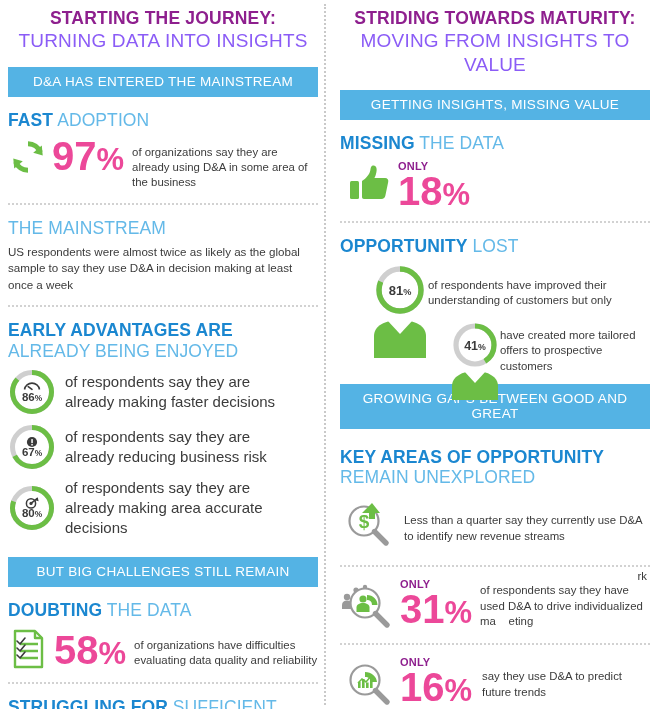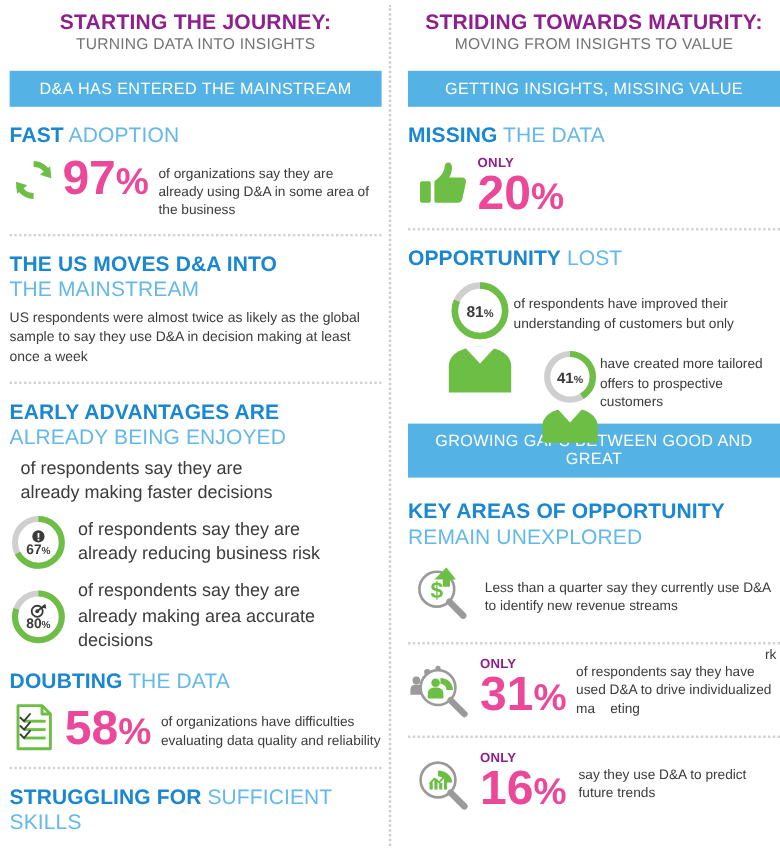--- a/index.html
+++ b/index.html
@@ -16,21 +16,21 @@
     position:absolute;left:324px;top:4px;bottom:4px;width:0;
     border-left:2px dotted #c9c9c9;
   }
 
   
   .colhead{text-align:center;margin:8px 0 0 0;line-height:1.22;}
   .colhead .l1{
     font-size:17.5px;font-weight:bold;color:#8e1f8e;letter-spacing:.2px;
   }
   .colhead .l2{
-    font-size:13px;font-weight:normal;color:#737373;letter-spacing:.2px;
+    font-size:19px;font-weight:normal;color:#8b5cf6;letter-spacing:.2px;
   }
 
   .banner{
     background:#54b3e4;color:#ffffff;text-align:center;
     font-size:13.5px;letter-spacing:.3px;
     padding:7px 6px 8px 6px;margin:14px 0 0 0;
   }
 
   .subhead{
     font-size:17.5px;line-height:1.16;margin:13px 0 6px 0;letter-spacing:.1px;
@@ -103,33 +103,43 @@
       </div>
       <div class="pct big" style="margin-right:8px;">
         <span>97</span><span class="sym">%</span>
       </div>
       <div class="txt" style="padding-top:7px;">of organizations say they are already using D&amp;A in some area of the business</div>
     </div>
 
     <hr class="divider">
 
     <div class="subhead">
-      <div class="b">THE US MOVES D&amp;A INTO</div>
       <div class="l">THE MAINSTREAM</div>
     </div>
     <div class="para" style="width:292px;">US respondents were almost twice as likely as the global sample to say they use D&amp;A in decision making at least once a week</div>
 
     <hr class="divider">
 
     <div class="subhead">
       <div class="b">EARLY ADVANTAGES ARE</div>
       <div class="l">ALREADY BEING ENJOYED</div>
     </div>
 
     <div class="donutrow">
+      <div class="icon">
+        <svg width="48" height="48" viewBox="0 0 48 48">
+          <circle cx="24" cy="24" r="19.5" fill="none" stroke="#CFCFCF" stroke-width="5"></circle>
+          <circle cx="24" cy="24" r="19.5" fill="none" stroke="#6CBE45" stroke-width="5" stroke-dasharray="105.3 17.2" transform="rotate(-90 24 24)"></circle>
+          <g>
+            <path d="M16.5 21.5 A7.6 7.6 0 0 1 31.5 21.5" fill="none" stroke="#3b3b3b" stroke-width="1.6"></path>
+            <line x1="24" y1="21.3" x2="20.2" y2="18.6" stroke="#3b3b3b" stroke-width="1.6" stroke-linecap="round"></line>
+          </g>
+          <text x="24" y="32.6" text-anchor="middle" font-family="Liberation Sans, sans-serif" font-size="11.5" font-weight="bold" fill="#3b3b3b"><tspan>86</tspan><tspan font-size="8.4">%</tspan></text>
+        </svg>
+      </div>
       <div class="txt" style="width:232px;">of respondents say they are already making faster decisions</div>
     </div>
 
     <div class="donutrow">
       <div class="icon">
         <svg width="48" height="48" viewBox="0 0 48 48">
           <circle cx="24" cy="24" r="19.5" fill="none" stroke="#CFCFCF" stroke-width="5"></circle>
           <circle cx="24" cy="24" r="19.5" fill="none" stroke="#6CBE45" stroke-width="5" stroke-dasharray="82.1 40.4" transform="rotate(-90 24 24)"></circle>
           <g>
             <circle cx="24" cy="19" r="5.1" fill="#3b3b3b"></circle>
@@ -152,20 +162,21 @@
             <circle cx="23" cy="19.4" r="1.6" fill="#3b3b3b"></circle>
             <line x1="23" y1="19.4" x2="29.3" y2="14.4" stroke="#3b3b3b" stroke-width="1.5" stroke-linecap="round"></line>
             <polygon points="29.8,13.6 30.6,17.2 27.3,16.2" fill="#3b3b3b"></polygon>
           </g>
           <text x="24" y="33.4" text-anchor="middle" font-family="Liberation Sans, sans-serif" font-size="11.5" font-weight="bold" fill="#3b3b3b"><tspan>80</tspan><tspan font-size="8.4">%</tspan></text>
         </svg>
       </div>
       <div class="txt" style="width:232px;">of respondents say they are already making area accurate decisions</div>
     </div>
 
+    <div class="banner" style="margin-top:18px;">BUT BIG CHALLENGES STILL REMAIN</div>
 
     <div class="subhead">
       <span class="b">DOUBTING</span>
       <span class="l">THE DATA</span>
     </div>
 
     <div class="row">
       <div class="icon" style="width:42px;margin-right:4px;">
         <svg width="36" height="42" viewBox="0 0 36 42">
           <path d="M4 3 H24 L31 10 V39 H4 Z" fill="#ffffff" stroke="#6CBE45" stroke-width="2.4" stroke-linejoin="round"></path>
@@ -212,21 +223,21 @@
         <svg width="46" height="42" viewBox="0 0 46 42">
           <rect x="3" y="20" width="9" height="18" rx="1.5" fill="#6CBE45"></rect>
           <path d="M15 20 C15 20 20 17 22.5 12 C24 9 23 5 26 4.5 C29.5 4 30.5 8 29 13
                    C28.3 15.4 27.4 17 27.4 17 H38 C40.5 17 41.8 19 41.2 21
                    L38.4 34.5 C38 36.8 36.6 38 34.4 38 H17 C15.8 38 15 37.2 15 36 Z" fill="#6CBE45"></path>
         </svg>
       </div>
       <div style="margin-right:10px;">
         <div class="only">ONLY</div>
         <div class="pct big">
-          <span>20</span><span class="sym">%</span>
+          <span>18</span><span class="sym">%</span>
         </div>
       </div>
     </div>
 
     <hr class="divider" style="margin-top:10px;">
 
     <div class="subhead">
       <span class="b">OPPORTUNITY</span>
       <span class="l">LOST</span>
     </div>

